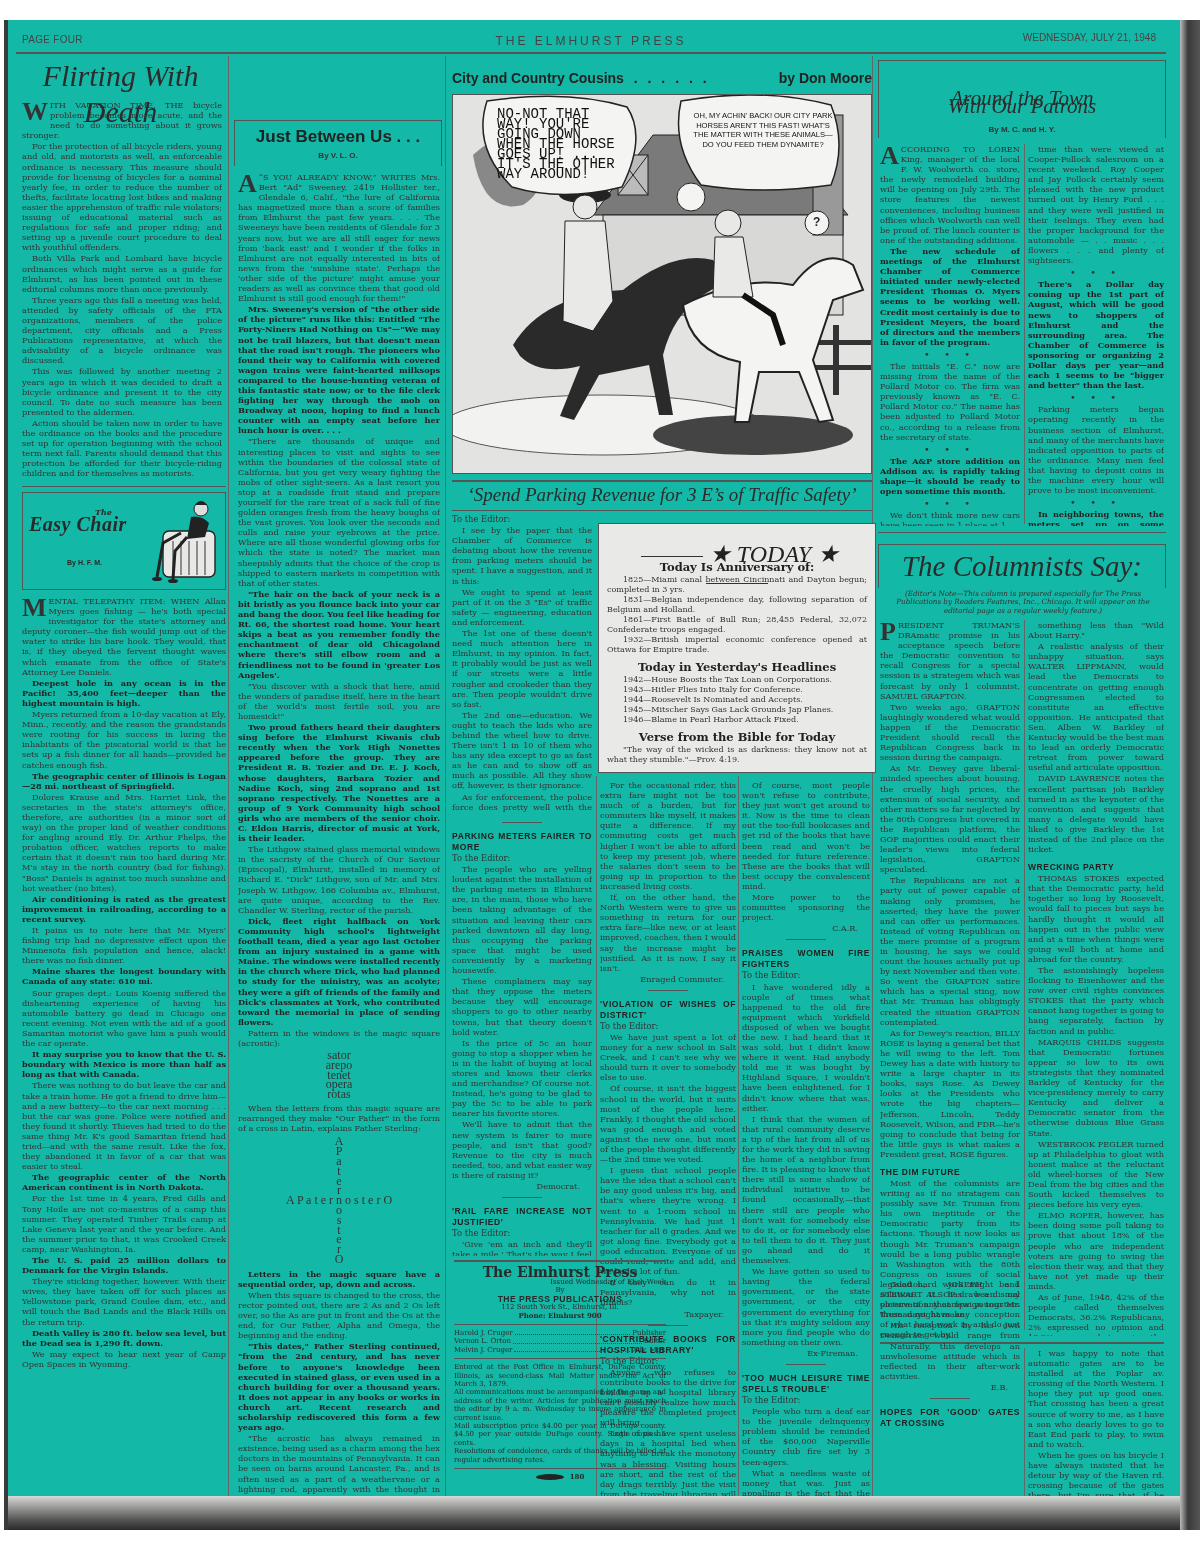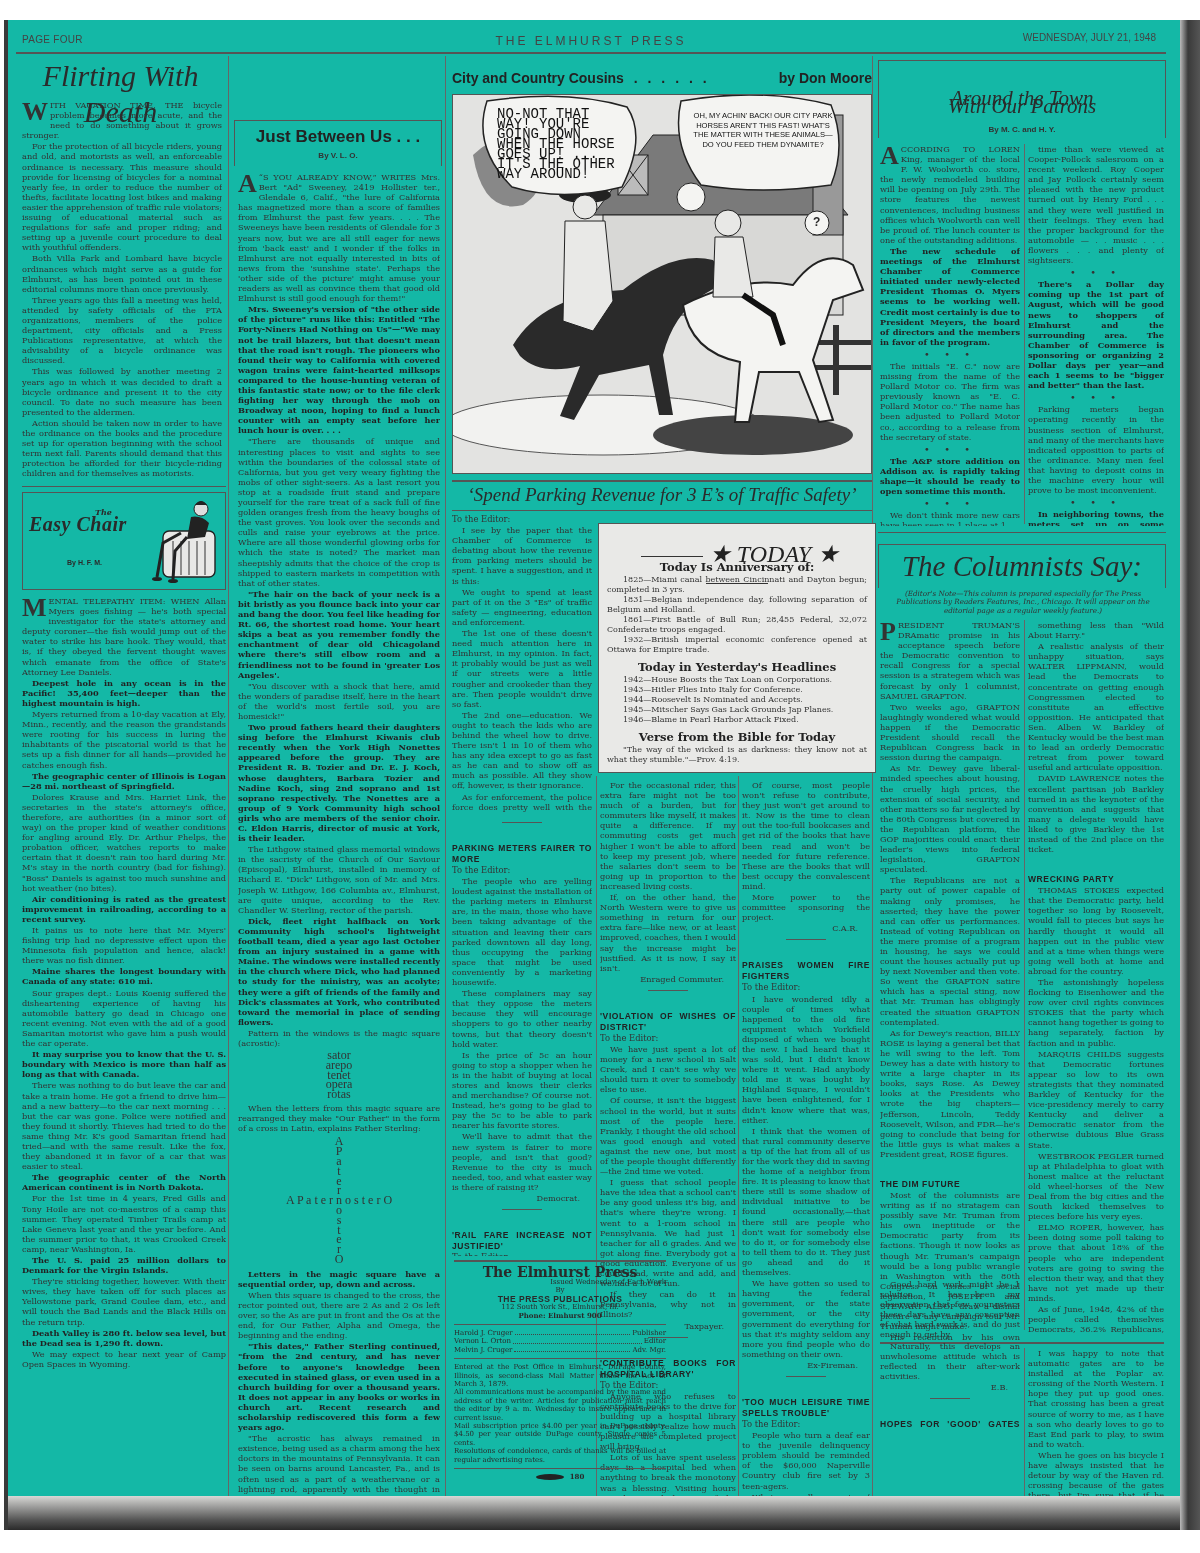--- a/index.html
+++ b/index.html
@@ -13,21 +13,21 @@
 .masthead .title{position:absolute;left:0;right:0;top:14px;text-align:center;font-size:12px;letter-spacing:3px}
 .masthead .date{position:absolute;right:10px;top:12px;font-size:10px}
 .rule{position:absolute;background:#555}
 .col{position:absolute;font-size:8.2px;line-height:10.1px;text-align:justify;color:#333;overflow:hidden}
 .col p{text-indent:10px;margin-bottom:1px}
 .col p.b{font-weight:bold;color:#222}
 .col p.ni{text-indent:0}
 .col .dots{text-align:center;letter-spacing:6px;font-weight:bold;margin:2px 0}
 .col .sig{text-align:right;padding-right:12px;margin:1px 0 3px}
 .col .shortrule{width:40px;height:1px;background:#555;margin:6px auto}
-.col h4{font-family:"Liberation Sans",sans-serif;font-size:8.5px;letter-spacing:.6px;font-weight:bold;text-transform:uppercase;line-height:11px;color:#222;margin-top:20px}
+.col h4{font-family:"Liberation Sans",sans-serif;font-size:8.5px;letter-spacing:.6px;font-weight:bold;text-transform:uppercase;line-height:11px;color:#222;margin-top:8px}
 .col .to{text-indent:0;font-size:8.4px}
 .dropcap{float:left;font-size:26px;line-height:22px;margin:1px 2px 0 0;font-weight:bold;font-family:"Liberation Serif",serif}
 .vline{position:absolute;width:1px;background:#666}
 .script-h{font-family:"Liberation Serif",serif;font-style:italic;color:#2b2b2b;text-align:center;position:absolute}
 .box{position:absolute;border:1.5px solid #555}
 .sans-h{font-family:"Liberation Sans",sans-serif;font-weight:bold;color:#222;position:absolute}
 .byline{font-family:"Liberation Sans",sans-serif;font-weight:bold;font-size:8px;text-align:center;position:absolute;color:#333}
 .cartoon{position:absolute;left:444px;top:74px;width:420px;height:380px;background:#dcdcda;border:1px solid #555;overflow:hidden}
 .today-box{position:absolute;left:590px;top:503px;width:278px;height:250px;border:1.5px solid #555;background:#e9e9e7}
 .today-title{position:absolute;left:0;right:0;top:16px;text-align:center;font-family:"Liberation Serif",serif;font-style:italic;font-size:24px;color:#222}

